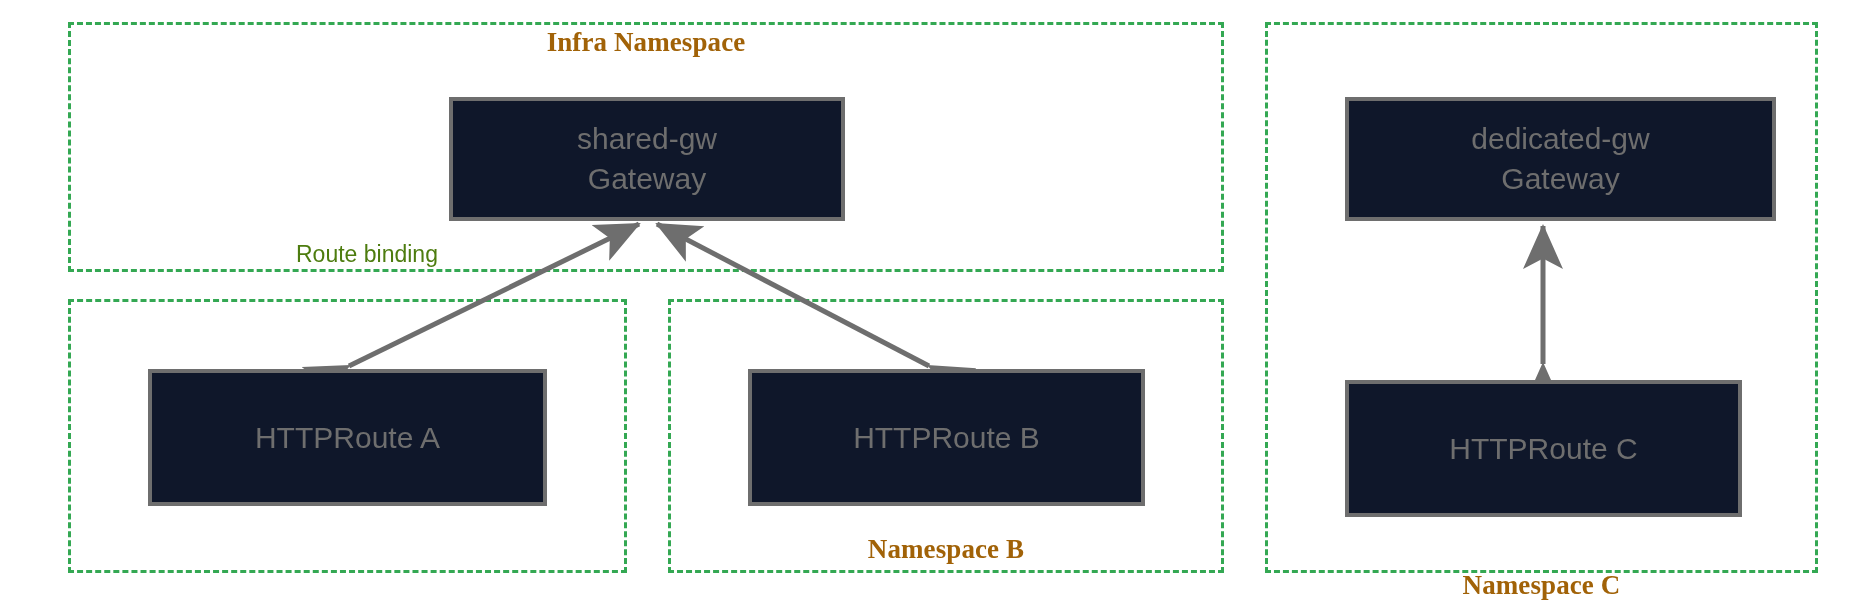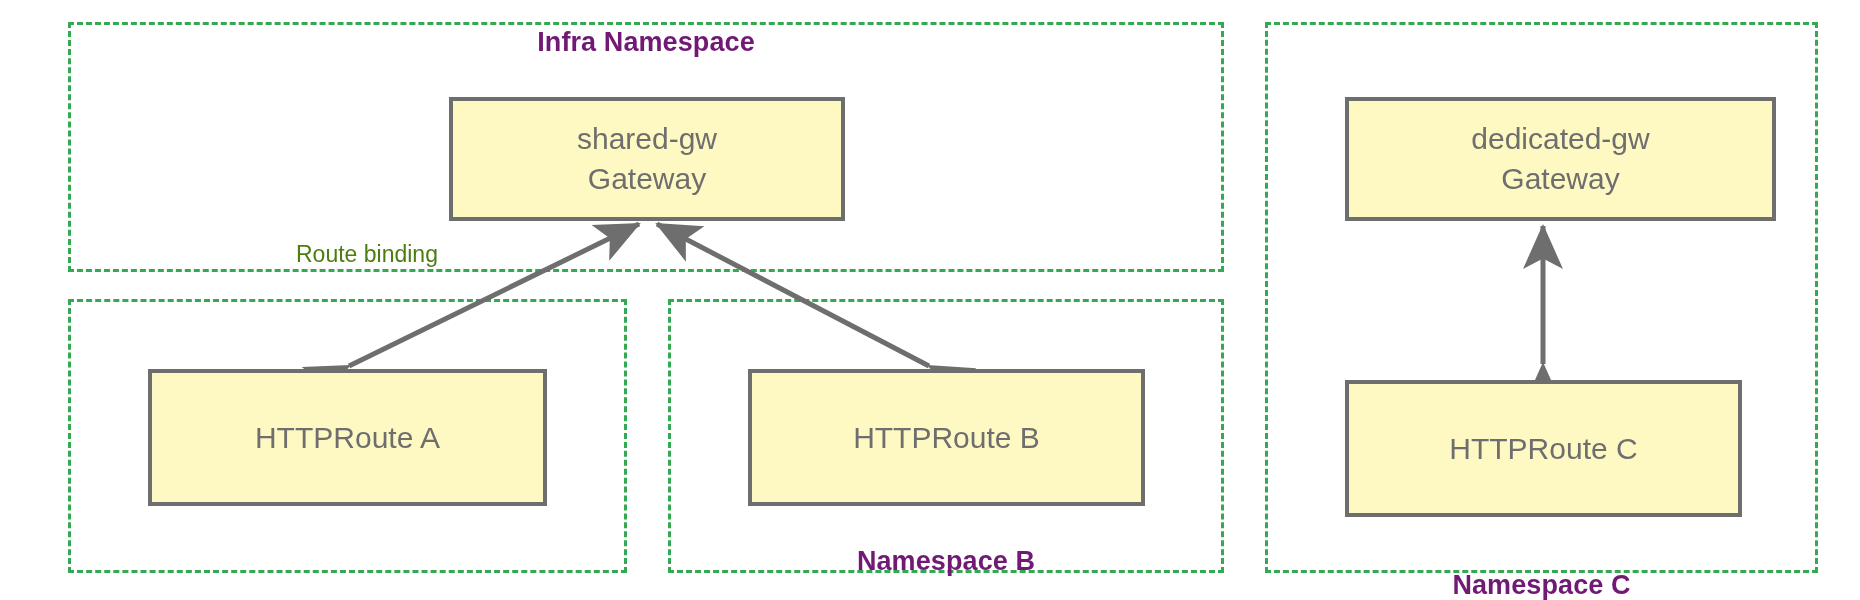--- a/index.html
+++ b/index.html
@@ -19,34 +19,34 @@
   }
   
   .ns-box {
     position: absolute;
     border: 3px dashed #34a853;
     box-sizing: border-box;
     background: transparent;
   }
   .ns-label {
     position: absolute;
-    color: #701a75;
+    color: #a16207;
     font-weight: bold;
     font-size: 27px;
     letter-spacing: 0.1px;
     text-align: center;
     white-space: nowrap;
-    font-family: Liberation Sans, sans-serif;
+    font-family: Liberation Serif, serif;
   }
   
   .res-box {
     position: absolute;
     box-sizing: border-box;
     border: 4px solid #6e6e6e;
-    background: #fef9c3;
+    background: #0f172a;
     display: flex;
     align-items: center;
     justify-content: flex-start;
     text-align: center;
     color: #6e6e6e;
     font-size: 30px;
     line-height: 1.32;
     font-family: "Liberation Sans", sans-serif;
   }
   .res-box .res-text {
@@ -81,21 +81,21 @@
 
   <div class="ns-box" style="left:68px; top:299px; width:559px; height:274px;"></div>
 
   <div class="ns-box" style="left:668px; top:299px; width:556px; height:274px;"></div>
 
   <div class="ns-box" style="left:1265px; top:22px; width:553px; height:551px;"></div>
 
   <div class="ns-label" style="left:68px; top:27px; width:1156px;">Infra Namespace</div>
 
 
-  <div class="ns-label" style="left:668px; top:534px; width:556px;margin-top:12px;">Namespace B</div>
+  <div class="ns-label" style="left:668px; top:534px; width:556px;">Namespace B</div>
 
   <div class="ns-label" style="left:1265px; top:534px; width:553px;margin-top:36px;">Namespace C</div>
 
   <svg id="arrows" viewBox="0 0 1860 600" width="1860" height="600" xmlns="http://www.w3.org/2000/svg">
     <defs>
       <marker id="ah" markerWidth="11" markerHeight="11" refX="8.6" refY="4.2" orient="auto" markerUnits="strokeWidth">
         <path d="M0,0.2 L9,4.2 L0,8.2 L2.1,4.2 Z" fill="#6e6e6e"></path>
       </marker>
     </defs>
 

